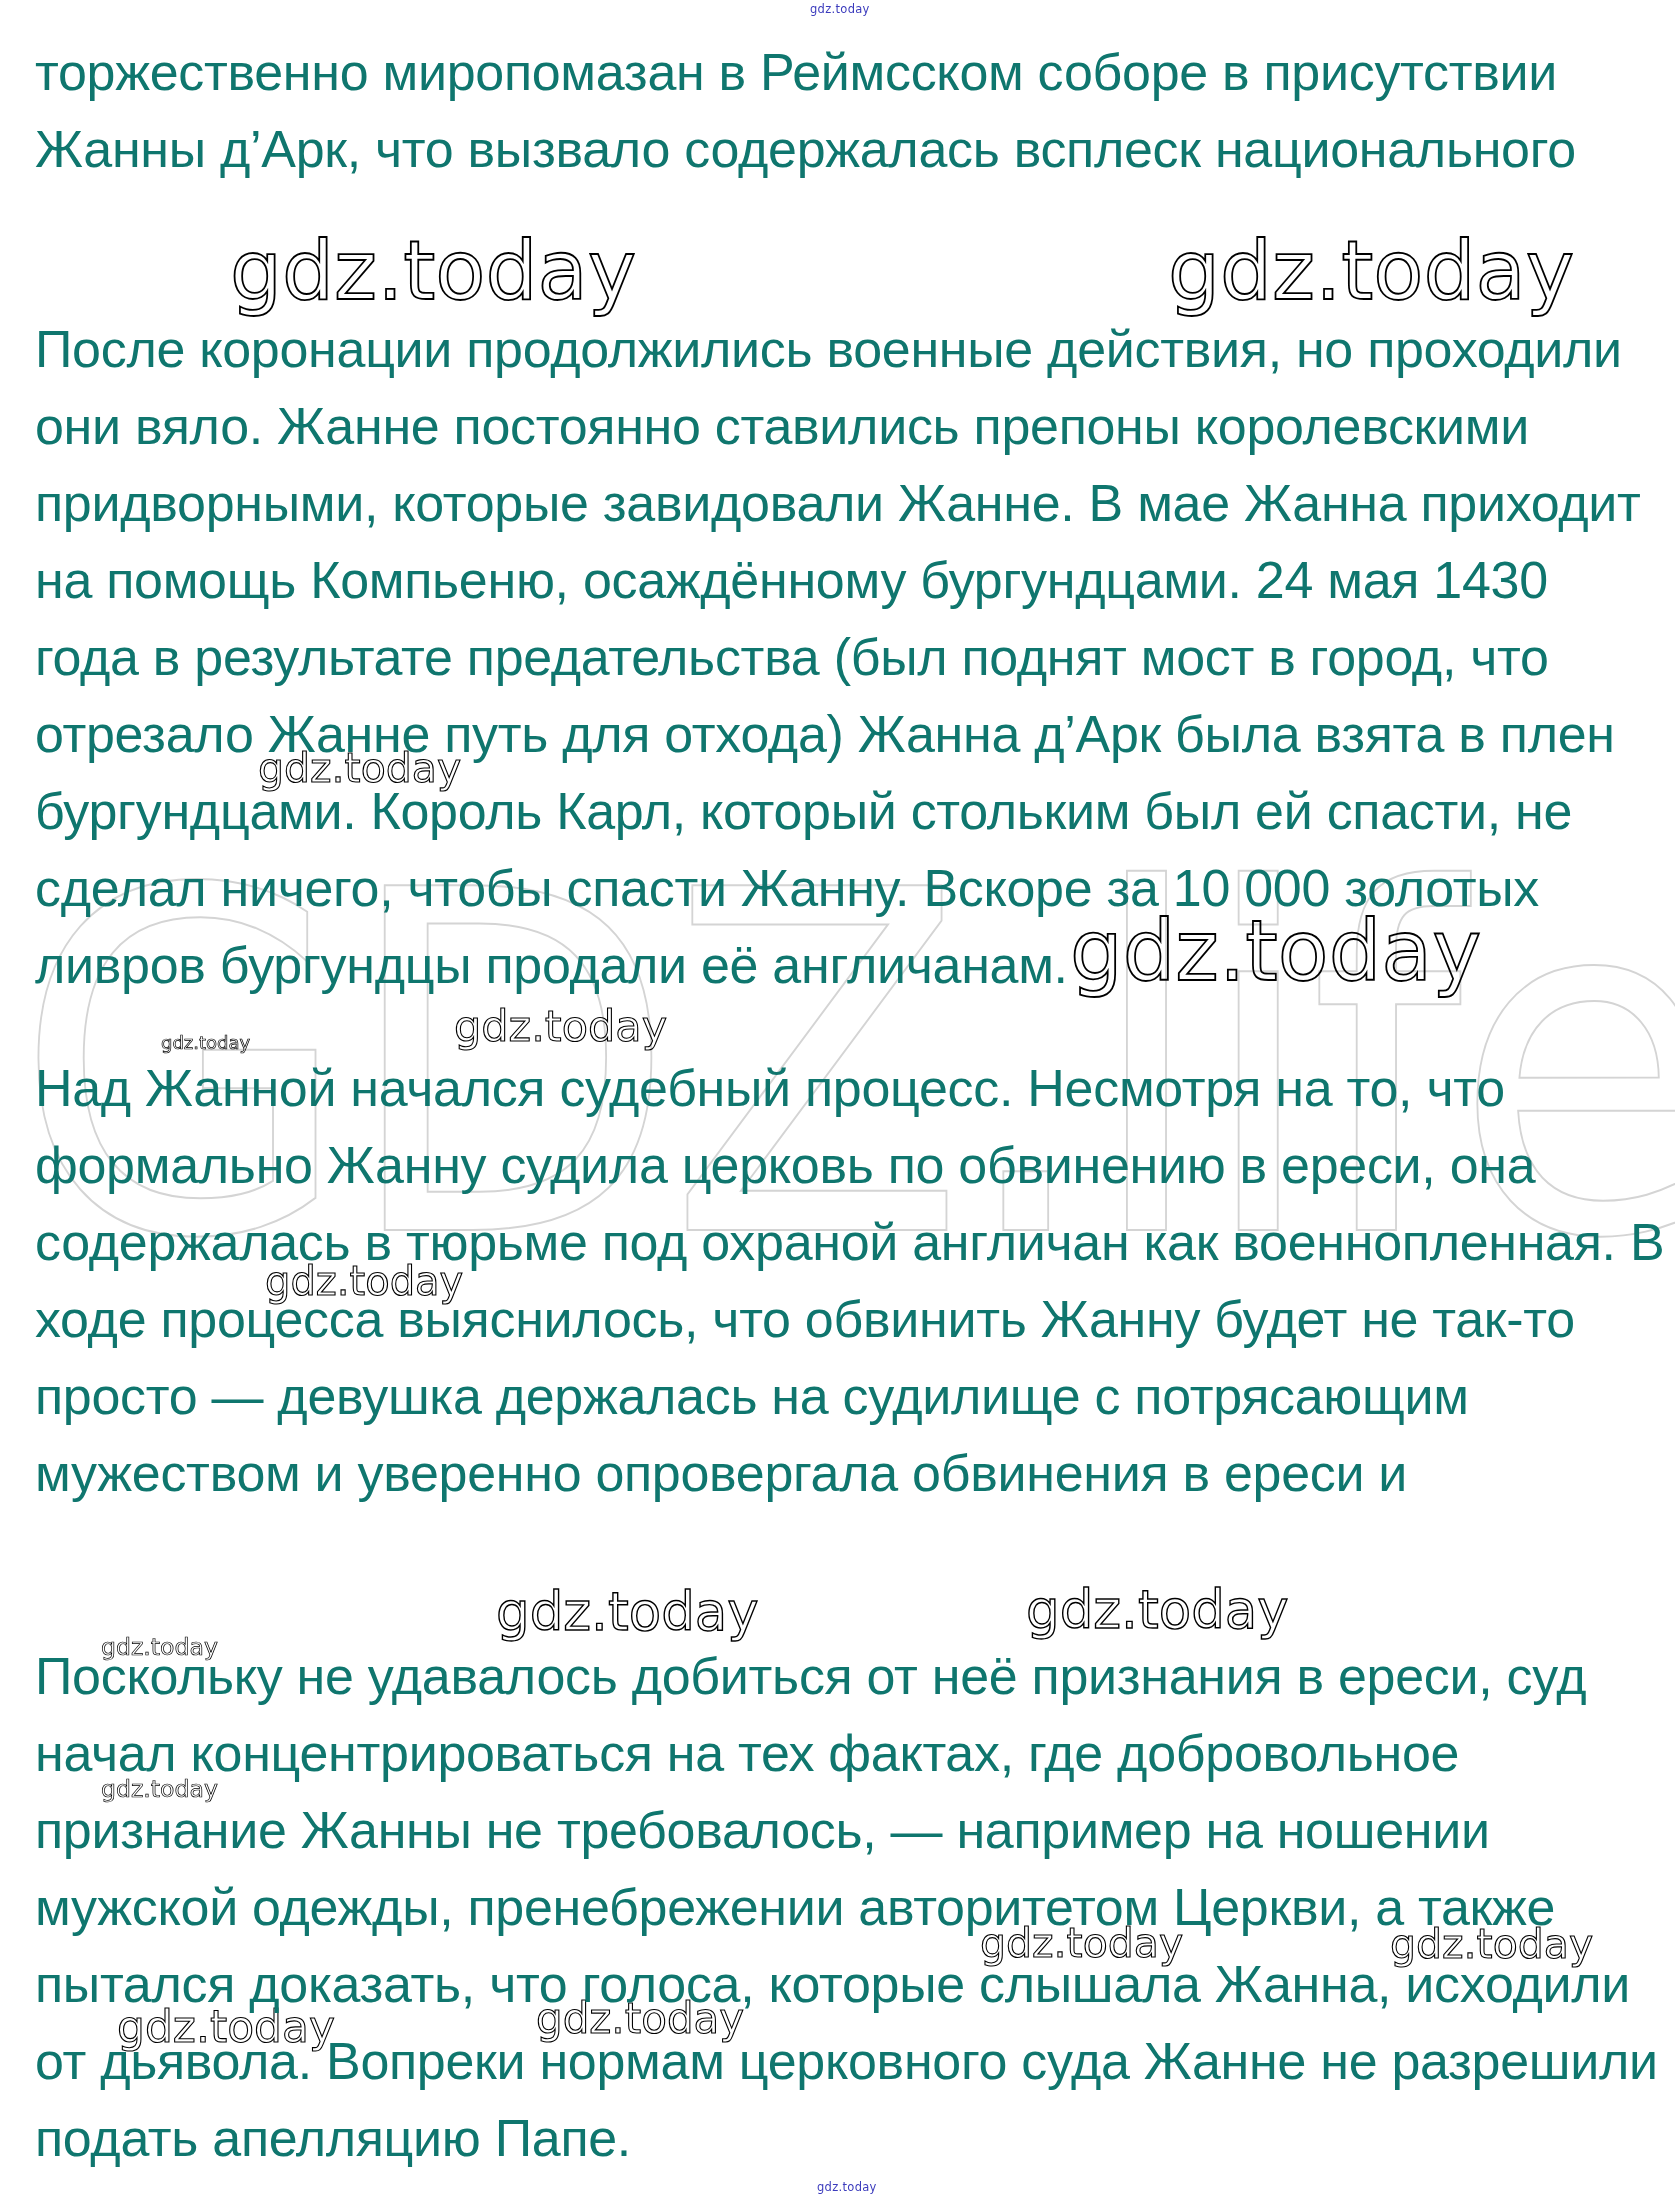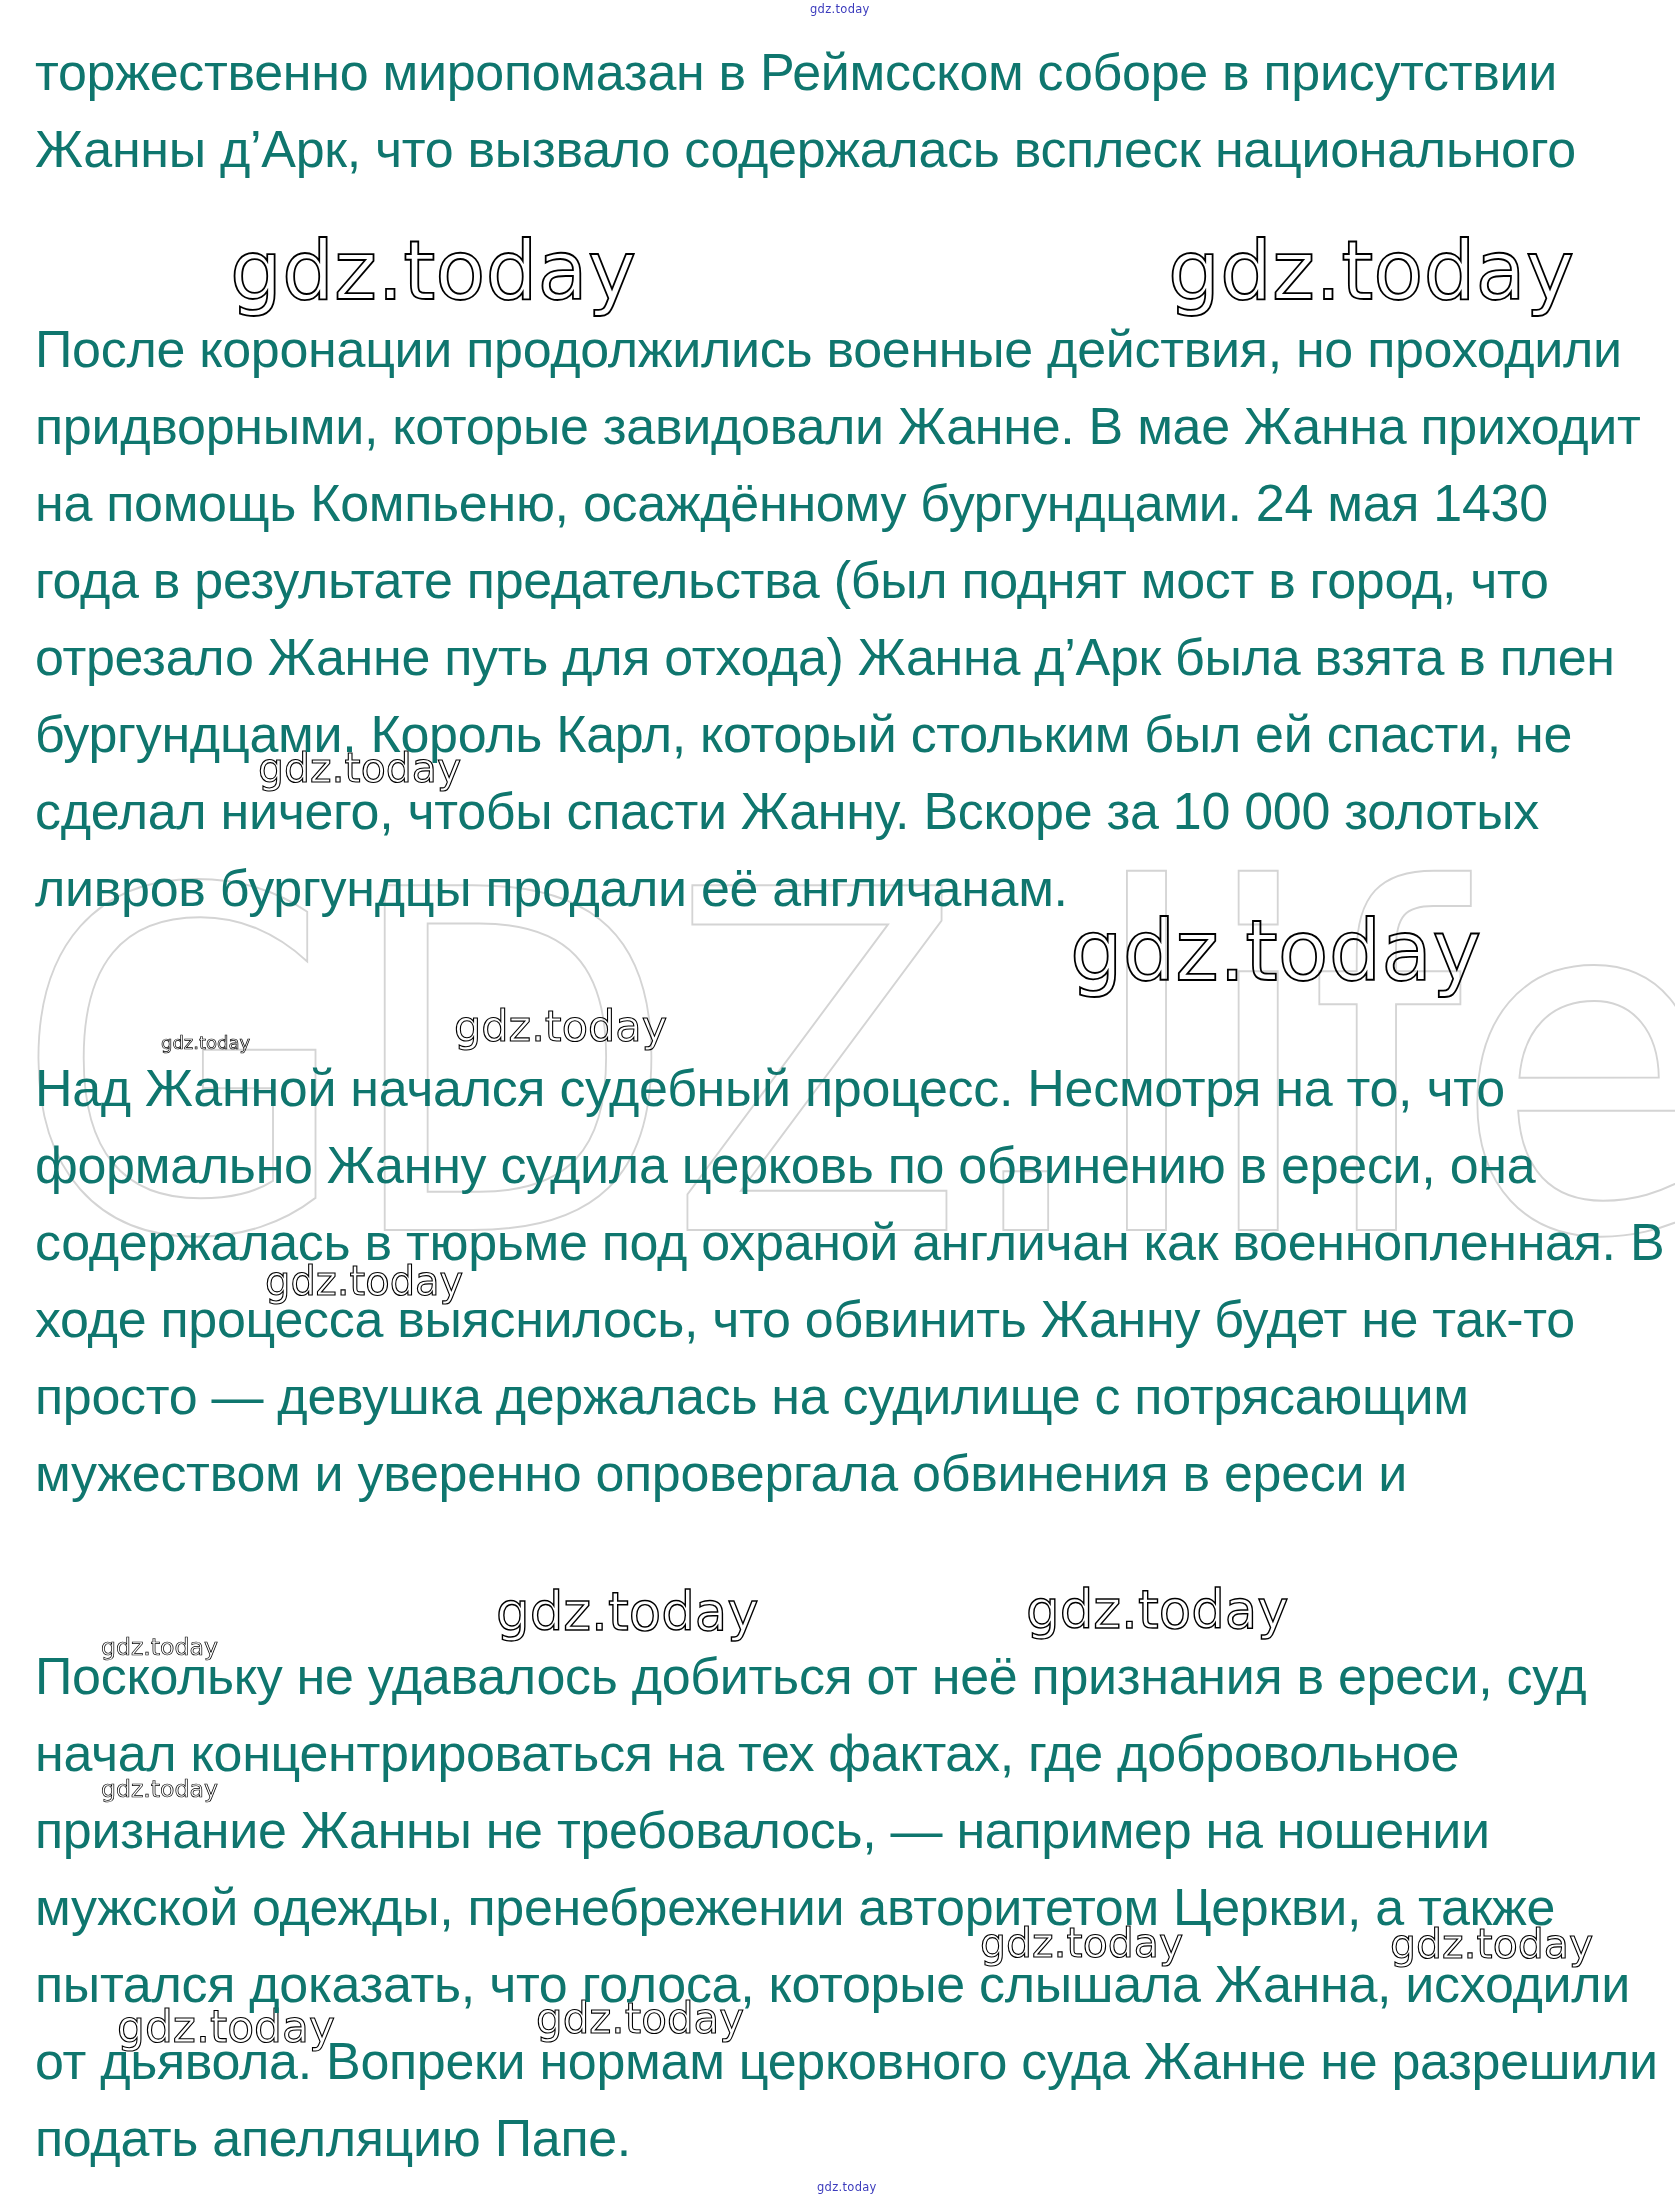--- a/index.html
+++ b/index.html
@@ -92,20 +92,21 @@
   <span class="wm wm-md" style="left:1390px;top:1924px;font-size:41px;">gdz.today</span>
   <span class="wm wm-md" style="left:117px;top:2005px;font-size:44px;">gdz.today</span>
   <span class="wm wm-md" style="left:536px;top:1998px;font-size:42px;">gdz.today</span>
 
   <div class="para p1">
       <div class="line">торжественно миропомазан в Реймсском соборе в присутствии</div>
       <div class="line">Жанны д’Арк, что вызвало содержалась всплеск национального</div>
     </div>
   <div class="para p2">
       <div class="line">После коронации продолжились военные действия, но проходили</div>
+      <div class="line">они вяло. Жанне постоянно ставились препоны королевскими</div>
       <div class="line">придворными, которые завидовали Жанне. В мае Жанна приходит</div>
       <div class="line">на помощь Компьеню, осаждённому бургундцами. 24 мая 1430</div>
       <div class="line">года в результате предательства (был поднят мост в город, что</div>
       <div class="line">отрезало Жанне путь для отхода) Жанна д’Арк была взята в плен</div>
       <div class="line">бургундцами. Король Карл, который стольким был ей спасти, не</div>
       <div class="line">сделал ничего, чтобы спасти Жанну. Вскоре за 10 000 золотых</div>
       <div class="line">ливров бургундцы продали её англичанам.</div>
     </div>
   <div class="para p3">
       <div class="line">Над Жанной начался судебный процесс. Несмотря на то, что</div>

